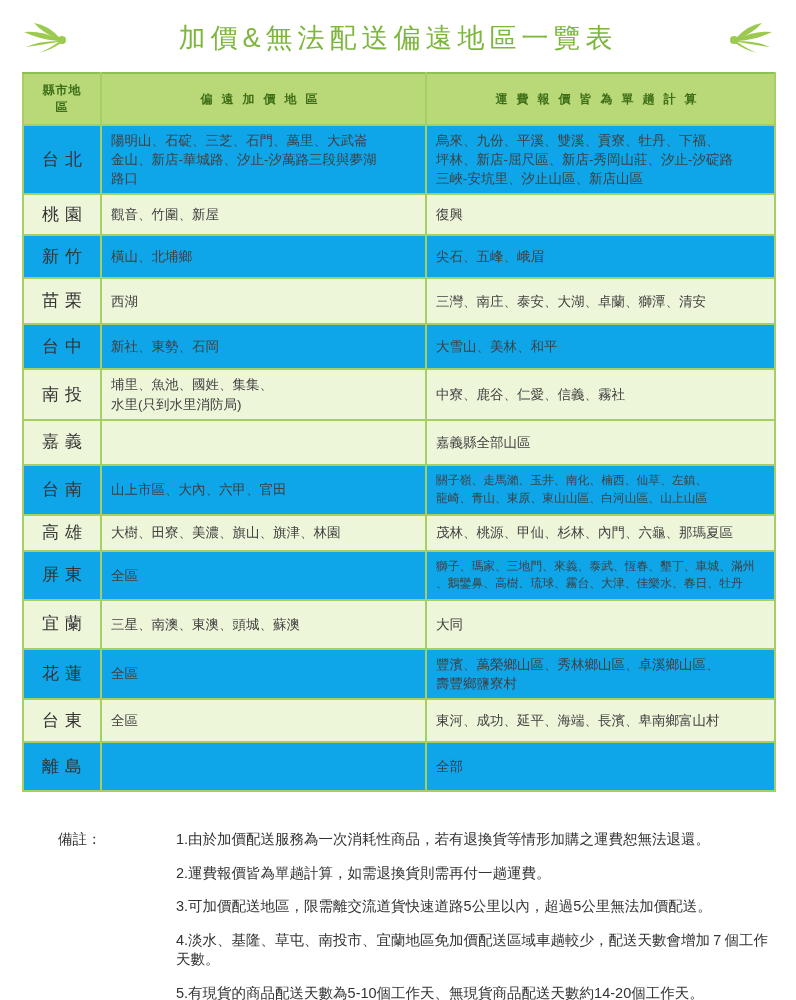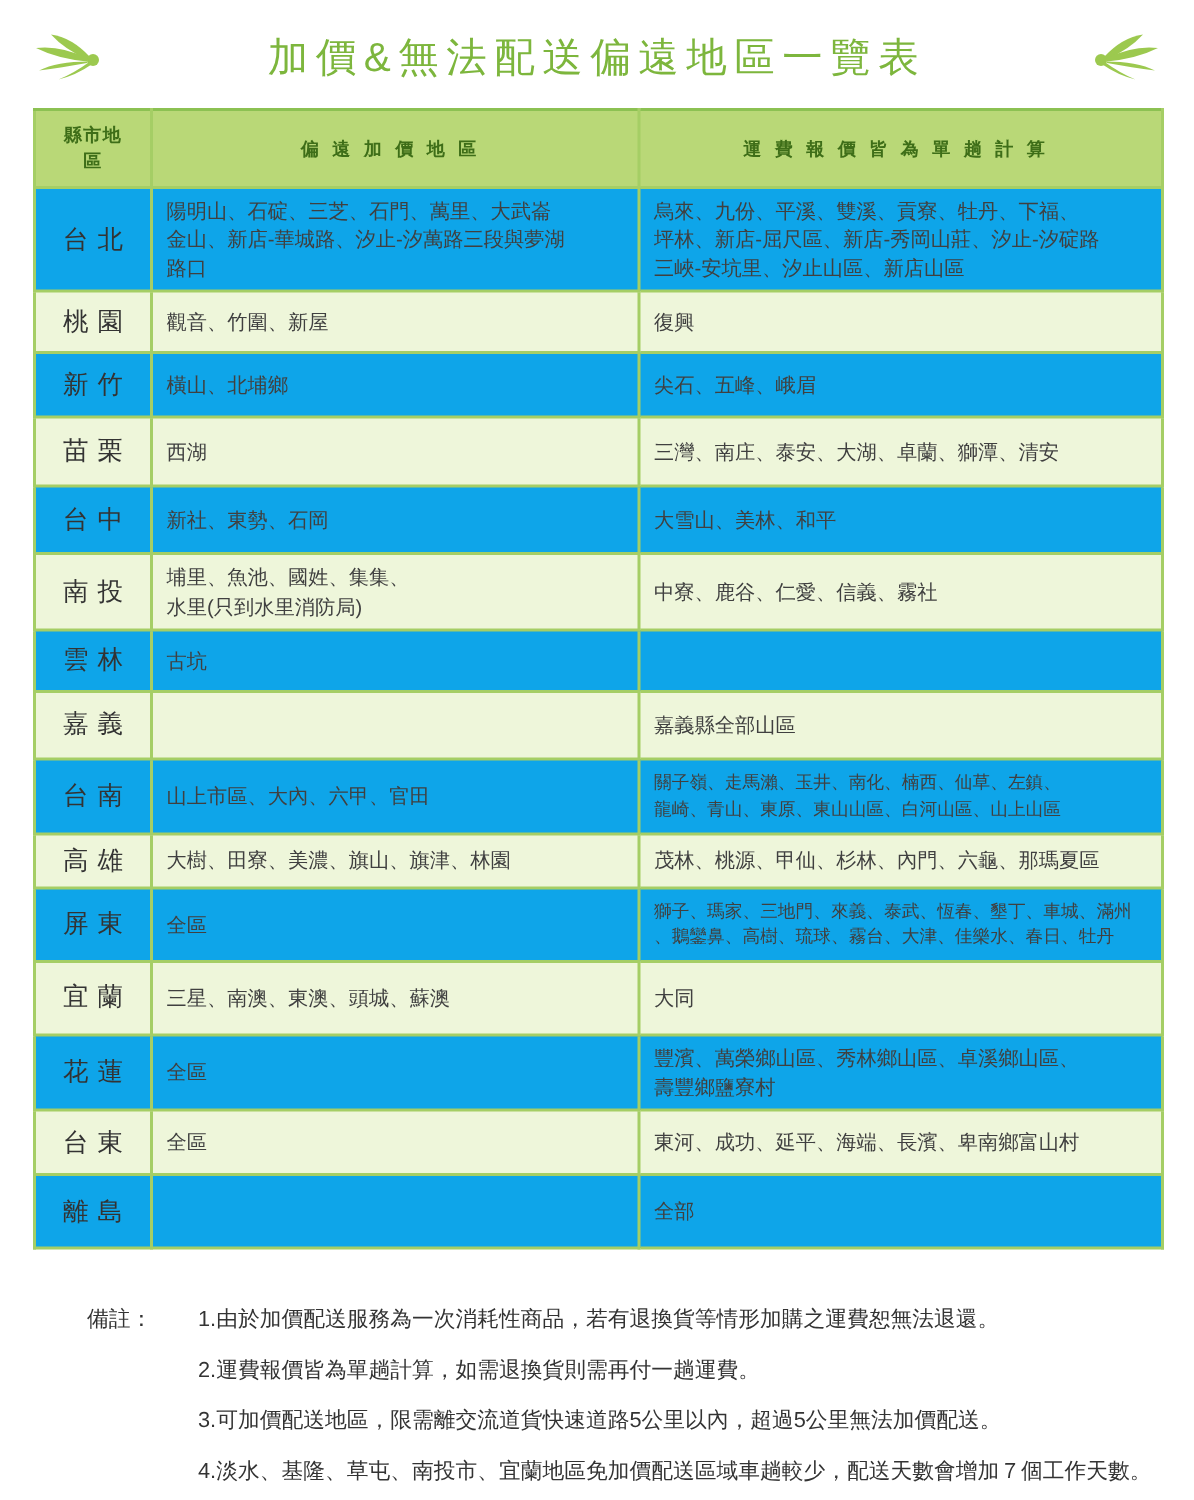--- a/index.html
+++ b/index.html
@@ -35,21 +35,21 @@
     font-size:17px;color:#333;text-align:center;letter-spacing:6px;
     padding-left:8px;padding-right:2px;white-space:nowrap;
   }
   .region-table tr.alt td{background:#eef6da;}
   .region-table td.small{font-size:11.8px;line-height:1.5;}
 
   
   .notes{display:flex;margin:38px 0 0 36px;font-size:14.5px;color:#333;}
   .notes-label{flex:0 0 74px;line-height:1.35;}
   .notes-items{flex:1;}
-  .note-item{margin-bottom:14px;line-height:1.35;}
+  .note-item{margin-bottom:14px;line-height:1.35;margin-left:44px;}
 </style>
 </head>
 <body>
 
 <div class="page">
 
   <div class="title-row">
     <svg class="sprig" width="46" height="32" viewBox="0 0 46 32" aria-hidden="true">
       <g fill="#9cc94f">
         <circle cx="40" cy="18" r="4"></circle>
@@ -113,25 +113,20 @@
         <td class="city">台中</td>
         <td>新社、東勢、石岡</td>
         <td>大雪山、美林、和平</td>
       </tr>
       <tr class="alt" style="height:49px">
         <td class="city">南投</td>
         <td>埔里、魚池、國姓、集集、
 水里(只到水里消防局)</td>
         <td>中寮、鹿谷、仁愛、信義、霧社</td>
       </tr>
-      <tr style="height:41px">
-        <td class="city">雲林</td>
-        <td>古坑</td>
-        <td></td>
-      </tr>
       <tr class="alt" style="height:45px">
         <td class="city">嘉義</td>
         <td></td>
         <td>嘉義縣全部山區</td>
       </tr>
       <tr style="height:50px">
         <td class="city">台南</td>
         <td>山上市區、大內、六甲、官田</td>
         <td class="small">關子嶺、走馬瀨、玉井、南化、楠西、仙草、左鎮、
 龍崎、青山、東原、東山山區、白河山區、山上山區</td>

